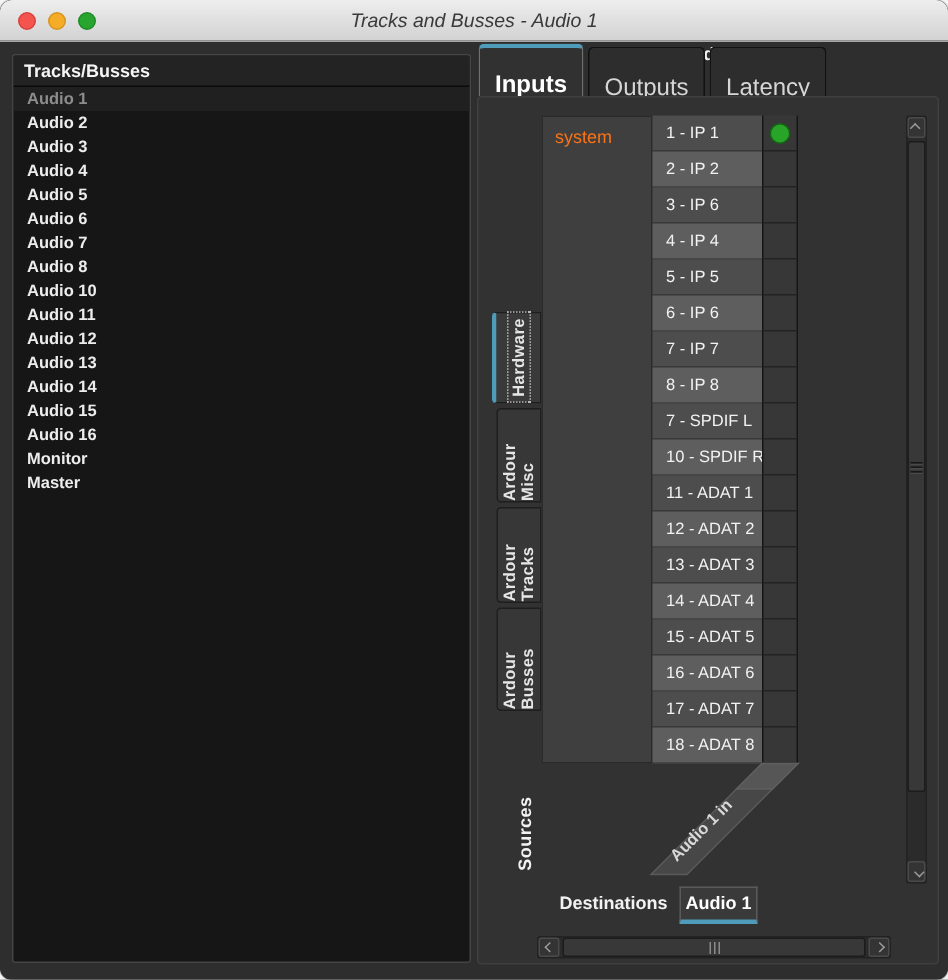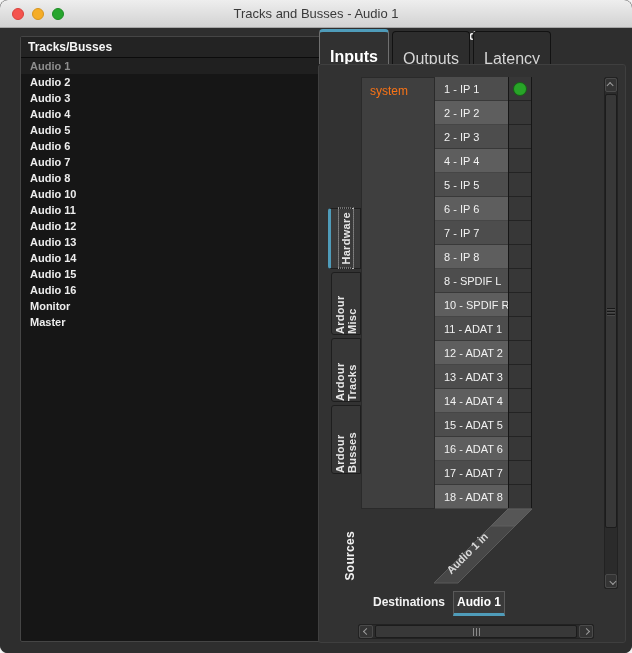--- a/index.html
+++ b/index.html
@@ -2,30 +2,30 @@
 <html><head>
 <meta charset="utf-8">
 <style>
   html,body{margin:0;padding:0;background:#f5f5f5;}
   *{box-sizing:border-box;font-family:"Liberation Sans",sans-serif;}
   .window{position:relative;width:632px;height:653px;background:#2e2e2e;border-radius:8px;overflow:hidden;box-shadow:0 0 1px #000;}
 
   
   .titlebar{position:absolute;left:0;top:0;width:632px;height:28px;
     background:linear-gradient(#eeeeee,#d2d2d2);border-bottom:1px solid #a6a6a6;
-    display:flex;align-items:center;justify-content:center;}
+    display:flex;align-items:center;justify-content:center;font-style:italic;}
   .title-text{font-size:13px;color:#3a3a3a;}
   .lights{position:absolute;left:12px;top:8px;display:flex;gap:8px;}
   .light{width:12px;height:12px;border-radius:50%;}
   .light.red{background:#f4534e;border:1px solid #d8423d;}
   .light.yellow{background:#f5ad27;border:1px solid #d6951f;}
   .light.green{background:#27a52e;border:1px solid #1e8c26;}
 
   
-  .left-panel{position:absolute;left:20px;top:36px;width:306px;height:606px;
+  .left-panel{position:absolute;left:8px;top:36px;width:306px;height:606px;
     background:#161616;border:1px solid #454545;border-radius:2px;overflow:hidden;}
   .left-header{height:21px;background:#232323;border-bottom:1px solid #0b0b0b;
     color:#f5f5f5;font-size:12px;font-weight:bold;line-height:21px;padding-left:7px;}
   .trow{height:16px;line-height:16px;padding-left:9px;font-size:11px;font-weight:bold;color:#ededed;cursor:default;}
   .trow.sel{background:#202020;color:#8d8d8d;}
 
   
   .rp-title{position:absolute;left:318px;top:29px;width:314px;text-align:center;
     font-size:12px;font-weight:bold;color:#f0f0f0;}
   .tabs-row{position:absolute;left:319px;top:42px;height:22px;display:flex;gap:3px;align-items:flex-end;}
@@ -168,27 +168,27 @@
         </div>
       </div>
 
     <div class="group-panel">
       <div class="group-label">system</div>
     </div>
 
     <div class="ports-col">
         <div class="port-row">1 - IP 1</div>
         <div class="port-row alt">2 - IP 2</div>
-        <div class="port-row">2 - IP 3</div>
+        <div class="port-row">3 - IP 6</div>
         <div class="port-row alt">4 - IP 4</div>
         <div class="port-row">5 - IP 5</div>
         <div class="port-row alt">6 - IP 6</div>
         <div class="port-row">7 - IP 7</div>
         <div class="port-row alt">8 - IP 8</div>
-        <div class="port-row">8 - SPDIF L</div>
+        <div class="port-row">7 - SPDIF L</div>
         <div class="port-row alt">10 - SPDIF R</div>
         <div class="port-row">11 - ADAT 1</div>
         <div class="port-row alt">12 - ADAT 2</div>
         <div class="port-row">13 - ADAT 3</div>
         <div class="port-row alt">14 - ADAT 4</div>
         <div class="port-row">15 - ADAT 5</div>
         <div class="port-row alt">16 - ADAT 6</div>
         <div class="port-row">17 - ADAT 7</div>
         <div class="port-row alt">18 - ADAT 8</div>
       </div>

